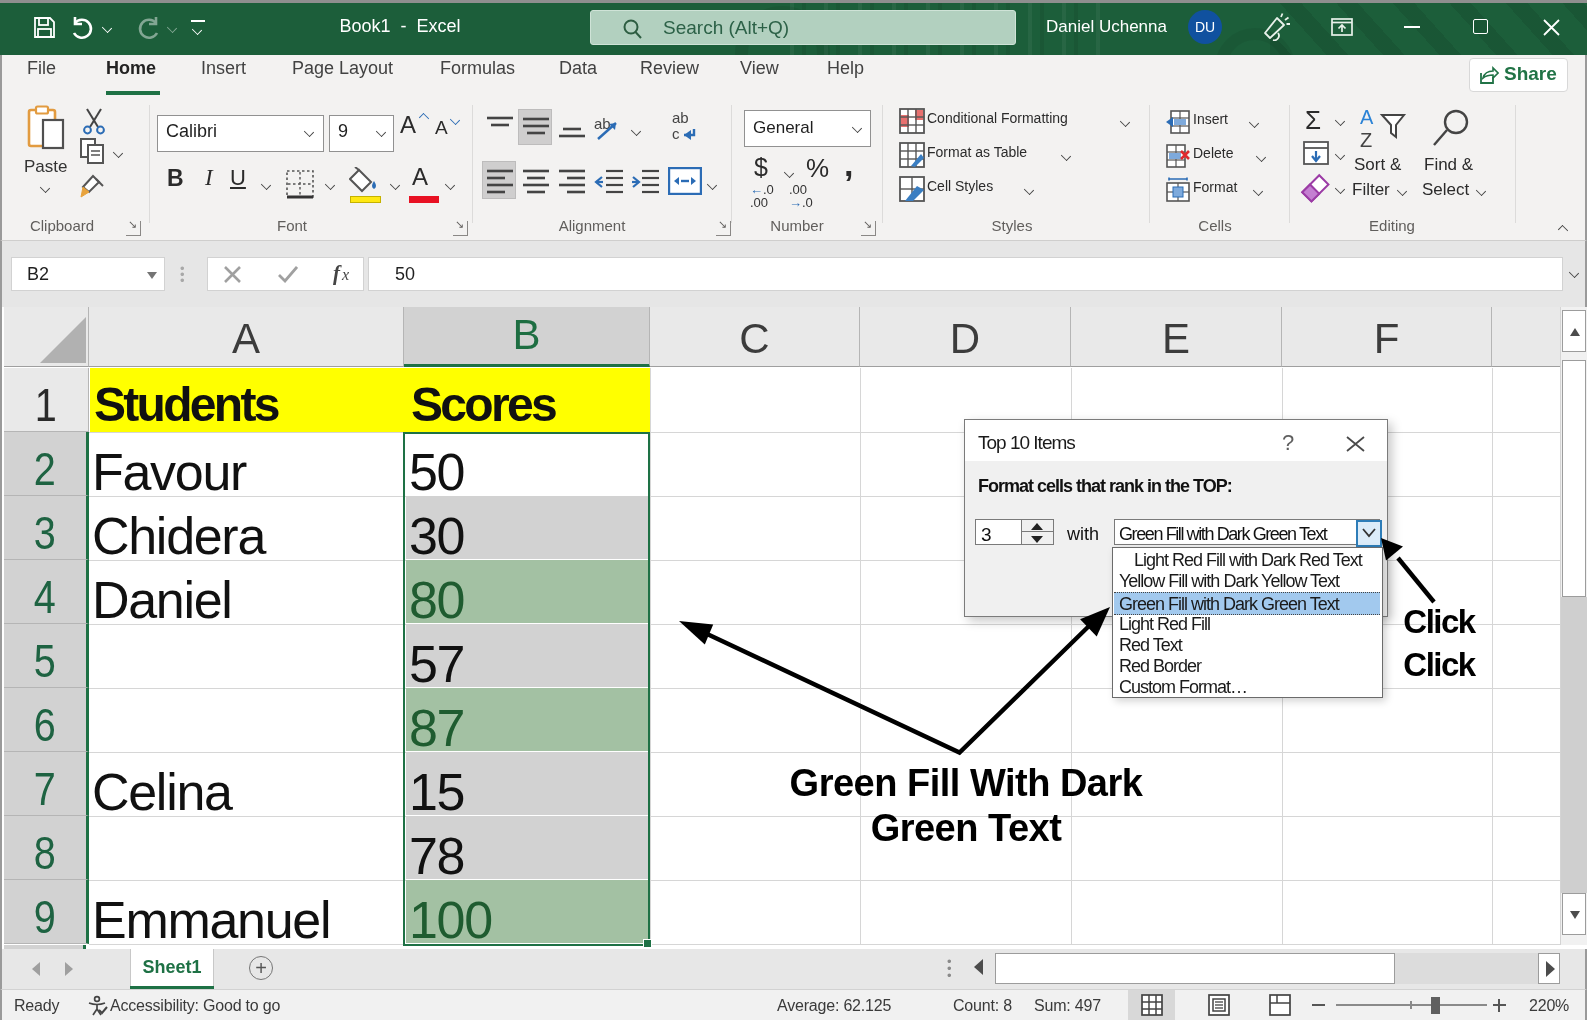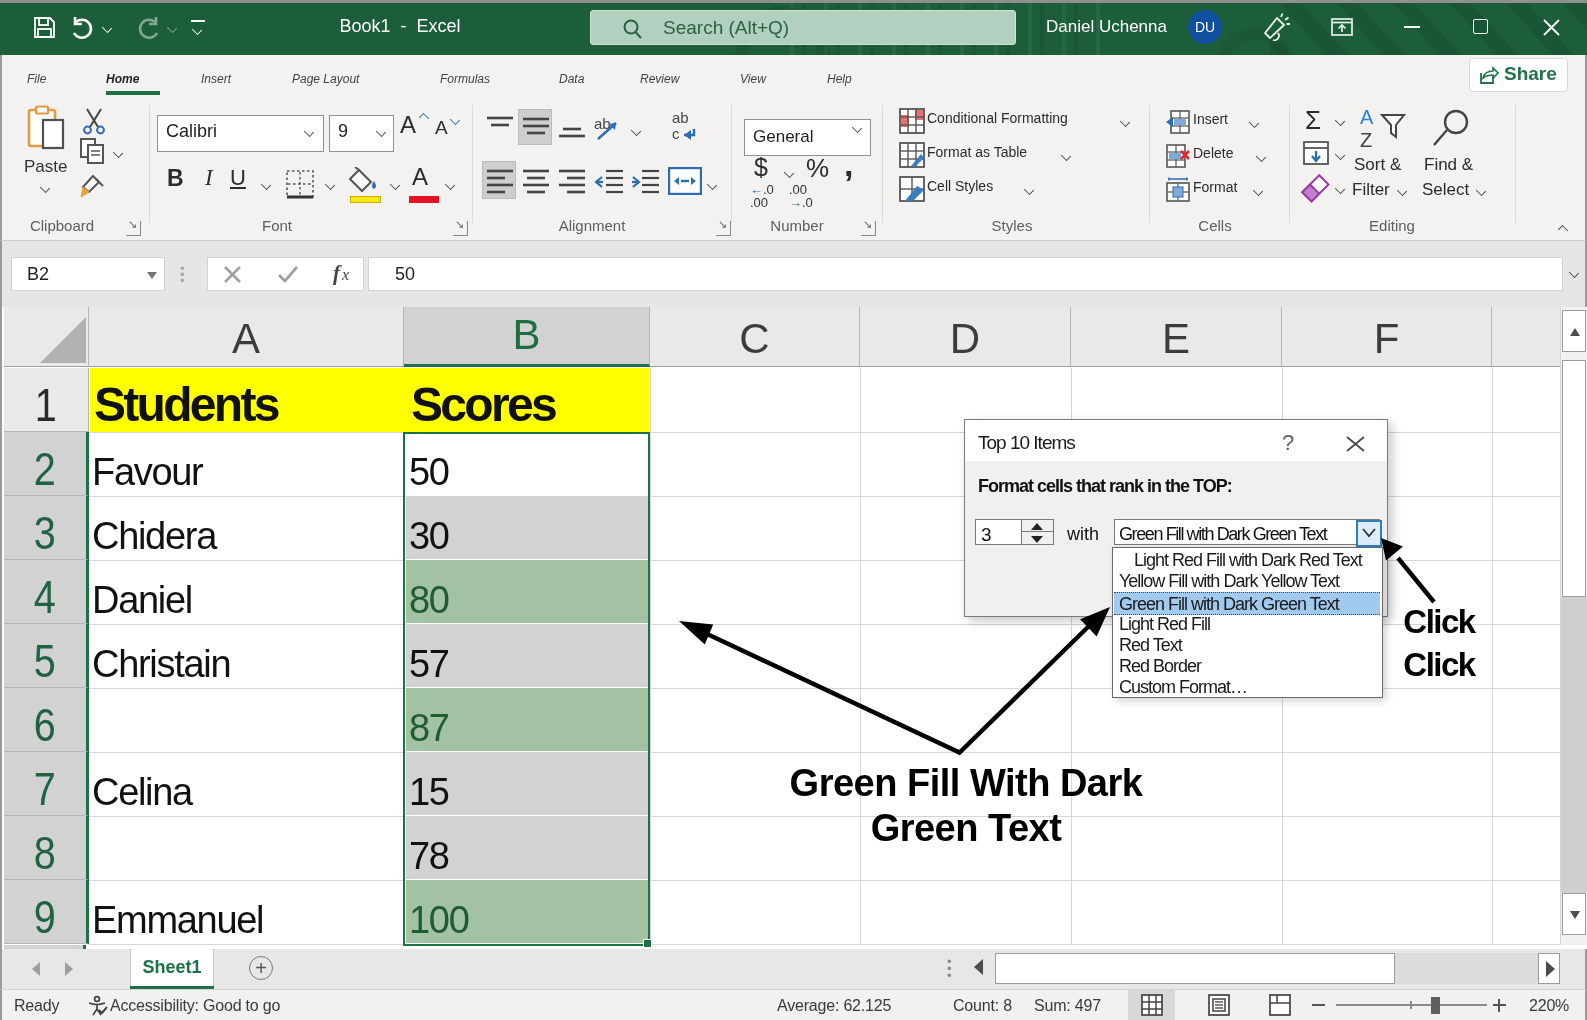--- a/index.html
+++ b/index.html
@@ -7,21 +7,21 @@
 body { font-family:"Liberation Sans", sans-serif; position:relative; background:#fff; }
 .abs { position:absolute; }
 
 #titlebar { left:0; top:0; width:1587px; height:55px; background:#1c5e3a; overflow:hidden; }
 #titlebar .topline { left:0; top:0; width:1587px; height:3px; background:#8f8f8f; }
 .tbtxt { color:#fff; }
 #searchbox { left:590px; top:10px; width:426px; height:35px; background:#b2d0bf; border:1px solid #cfe3d7; border-radius:3px; }
 #searchbox span { position:absolute; left:66px; top:6px; font-size:19px; color:#2c6147; }
 
 #tabrow { left:0; top:55px; width:1587px; height:42px; background:#f3f2f1; border-left:2px solid #9a9a9a; border-right:2px solid #9a9a9a; }
-.rtab { position:absolute; top:17px; font-size:12px; color:#424242;font-style:italic; }
+.rtab { position:absolute; top:3px; font-size:18px; color:#424242; }
 
 #ribbon { left:0; top:97px; width:1587px; height:144px; background:#f3f2f1; border-left:2px solid #9a9a9a; border-right:2px solid #9a9a9a; border-bottom:1px solid #cfcecd; }
 .gsep { position:absolute; top:8px; width:1px; height:118px; background:#dcdbda; }
 .glabel { position:absolute; top:120px; font-size:15px; color:#605e5c; text-align:center; }
 .glaunch { position:absolute; top:124px; width:15px; height:15px; border:1px solid #8a8886; border-top:none; border-left:none; }
 .glaunch:after { content:"\2198"; position:absolute; left:2px; top:-3px; font-size:11px; color:#605e5c; }
 .combo { position:absolute; background:#fff; border:1px solid #919191; font-size:18px; color:#1f1f1f; }
 .chev { position:absolute; width:9px; height:9px; }
 .chev:after { content:""; position:absolute; left:0; top:0; width:7px; height:7px; border-right:1.6px solid #444; border-bottom:1.6px solid #444; transform:rotate(45deg) scale(1,0.8); }
 .wchev:after { border-color:#fff; }
@@ -29,21 +29,21 @@
 .btntxt { position:absolute; font-size:14px; color:#2b2b2b; }
 
 #fbar { left:0; top:241px; width:1587px; height:66px; background:#e6e6e6; border-left:2px solid #9a9a9a; border-right:2px solid #9a9a9a; }
 .fbox { position:absolute; top:16px; height:34px; background:#fff; border:1px solid #d2d2d2; }
 
 #grid { left:0; top:307px; width:1587px; height:642px; background:#fff; border-left:2px solid #9a9a9a; overflow:hidden; }
 .colhead { position:absolute; top:0; height:60px; background:#e9e9e9; border-bottom:1px solid #9f9f9f; border-right:1px solid #b5b5b5; font-size:42px; color:#3c3c3c; text-align:center; line-height:64px; }
 .rowhead { position:absolute; left:0; width:85px; background:#e9e9e9; border-bottom:1px solid #b5b5b5; font-size:46px; color:#2a2a2a; text-align:center; }
 .gvline { position:absolute; width:1px; background:#d6d6d6; }
 .ghline { position:absolute; height:1px; background:#d6d6d6; }
-.cell { position:absolute; font-size:38px; letter-spacing:-1.3px; color:#111; line-height:64px; }
+.cell { position:absolute; font-size:52px; letter-spacing:-1.3px; color:#111; line-height:64px; }
 .rowhead { height:64px; line-height:75px; }
 .rowhead i { display:inline-block; font-style:normal; transform:scaleX(0.86); }
 .rowhead.sel { background:#d2d2d2; color:#1e6342; border-right:3px solid #1e7145; left:2px; width:85px; }
 .bcell { position:absolute; left:404px; width:242px; }
 .grn { color:#1f5c30; }
 .vsb { width:24px; height:42px; background:#fff; border:1px solid #9c9c9c; }
 .tri { position:absolute; width:0; height:0; }
 
 #sheetrow { left:0; top:949px; width:1587px; height:40px; background:#e7e7e7; border-left:2px solid #9a9a9a; border-right:2px solid #9a9a9a; }
 
@@ -134,21 +134,21 @@
 
 <div class="abs" id="ribbon">
   <div class="gsep" style="left:147px;"></div>
   <div class="gsep" style="left:470px;"></div>
   <div class="gsep" style="left:729px;"></div>
   <div class="gsep" style="left:880px;"></div>
   <div class="gsep" style="left:1147px;"></div>
   <div class="gsep" style="left:1287px;"></div>
   <div class="gsep" style="left:1513px;"></div>
   <div class="glabel" style="left:10px;width:100px;">Clipboard</div>
-  <div class="glabel" style="left:225px;width:100px;text-align:center;">Font</div>
+  <div class="glabel" style="left:240px;width:100px;text-align:center;">Font</div>
   <div class="glabel" style="left:540px;width:100px;">Alignment</div>
   <div class="glabel" style="left:745px;width:100px;">Number</div>
   <div class="glabel" style="left:960px;width:100px;">Styles</div>
   <div class="glabel" style="left:1163px;width:100px;">Cells</div>
   <div class="glabel" style="left:1340px;width:100px;">Editing</div>
   <div class="glaunch" style="left:124px;"></div>
   <div class="glaunch" style="left:451px;"></div>
   <div class="glaunch" style="left:714px;"></div>
   <div class="glaunch" style="left:859px;"></div>
 
@@ -299,21 +299,21 @@
     <path d="M3 8 L9 13 L3 18" stroke="#2b6cb5" stroke-width="2.2" fill="none"></path>
       <line x1="2" y1="13" x2="9" y2="13" stroke="#2b6cb5" stroke-width="2.2"></line>
   </svg>
   <svg class="icon" style="left:666px;top:70px;" width="34" height="28" viewBox="0 0 34 28">
     <rect x="1" y="1" width="32" height="26" fill="#fff" stroke="#2b6cb5" stroke-width="2.4"></rect>
     <path d="M6 14 l5 -4 v8 z M28 14 l-5 -4 v8 z" fill="#2b6cb5"></path>
     <line x1="13" y1="14" x2="21" y2="14" stroke="#2b6cb5" stroke-width="2.4"></line>
   </svg>
   <div class="chev" style="left:706px;top:84px;"></div>
 
-  <div class="combo" style="left:742px;top:22px;width:127px;height:37px;font-size:17px;">
+  <div class="combo" style="left:742px;top:13px;width:127px;height:37px;font-size:17px;">
       <span style="position:absolute;left:8px;top:7px;">General</span>
     </div>
   <div class="chev" style="left:851px;top:27px;"></div>
   <div class="btntxt" style="left:752px;top:56px;font-size:25px;">$</div>
   <div class="chev" style="left:783px;top:72px;"></div>
   <div class="btntxt" style="left:804px;top:56px;font-size:26px;">%</div>
   <div class="btntxt" style="left:842px;top:48px;font-size:34px;font-weight:bold;">,</div>
   <div class="btntxt" style="left:748px;top:86px;font-size:13px;line-height:13px;color:#333;"><span style="color:#2b6cb5;">←</span>.0<br>.00</div>
   <div class="btntxt" style="left:787px;top:86px;font-size:13px;line-height:13px;color:#333;">.00<br><span style="color:#2b6cb5;">→</span>.0</div>
 
@@ -473,21 +473,20 @@
   <div class="ghline" style="left:87px;top:637px;width:1471px;"></div>
 
   <div class="abs" style="left:88px;top:61px;width:314px;height:64px;background:#ffff00;"></div>
   <div class="abs" style="left:402px;top:61px;width:246px;height:64px;background:#ffff00;"></div>
   <div class="cell" style="left:92px;top:66px;font-weight:bold;font-size:48px;letter-spacing:-2.7px;">Students</div>
   <div class="cell" style="left:409px;top:66px;font-weight:bold;font-size:48px;letter-spacing:-2.7px;">Scores</div>
 
   <div class="cell" style="left:90px;top:133px;">Favour</div>
   <div class="cell" style="left:90px;top:197px;text-align:right;">Chidera</div>
   <div class="cell" style="left:90px;top:261px;">Daniel</div>
-  <div class="cell" style="left:90px;top:325px;">Christain</div>
   <div class="cell" style="left:90px;top:453px;">Celina</div>
   <div class="cell" style="left:90px;top:581px;">Emmanuel</div>
 
   <div class="bcell" style="top:126px;height:62px;background:#fff;"></div>
   <div class="bcell" style="top:189px;height:63px;background:#d2d2d2;"></div>
   <div class="bcell" style="top:253px;height:63px;background:#a3c1a3;"></div>
   <div class="bcell" style="top:317px;height:63px;background:#d2d2d2;"></div>
   <div class="bcell" style="top:381px;height:63px;background:#a3c1a3;"></div>
   <div class="bcell" style="top:445px;height:63px;background:#d2d2d2;"></div>
   <div class="bcell" style="top:509px;height:63px;background:#d2d2d2;"></div>

